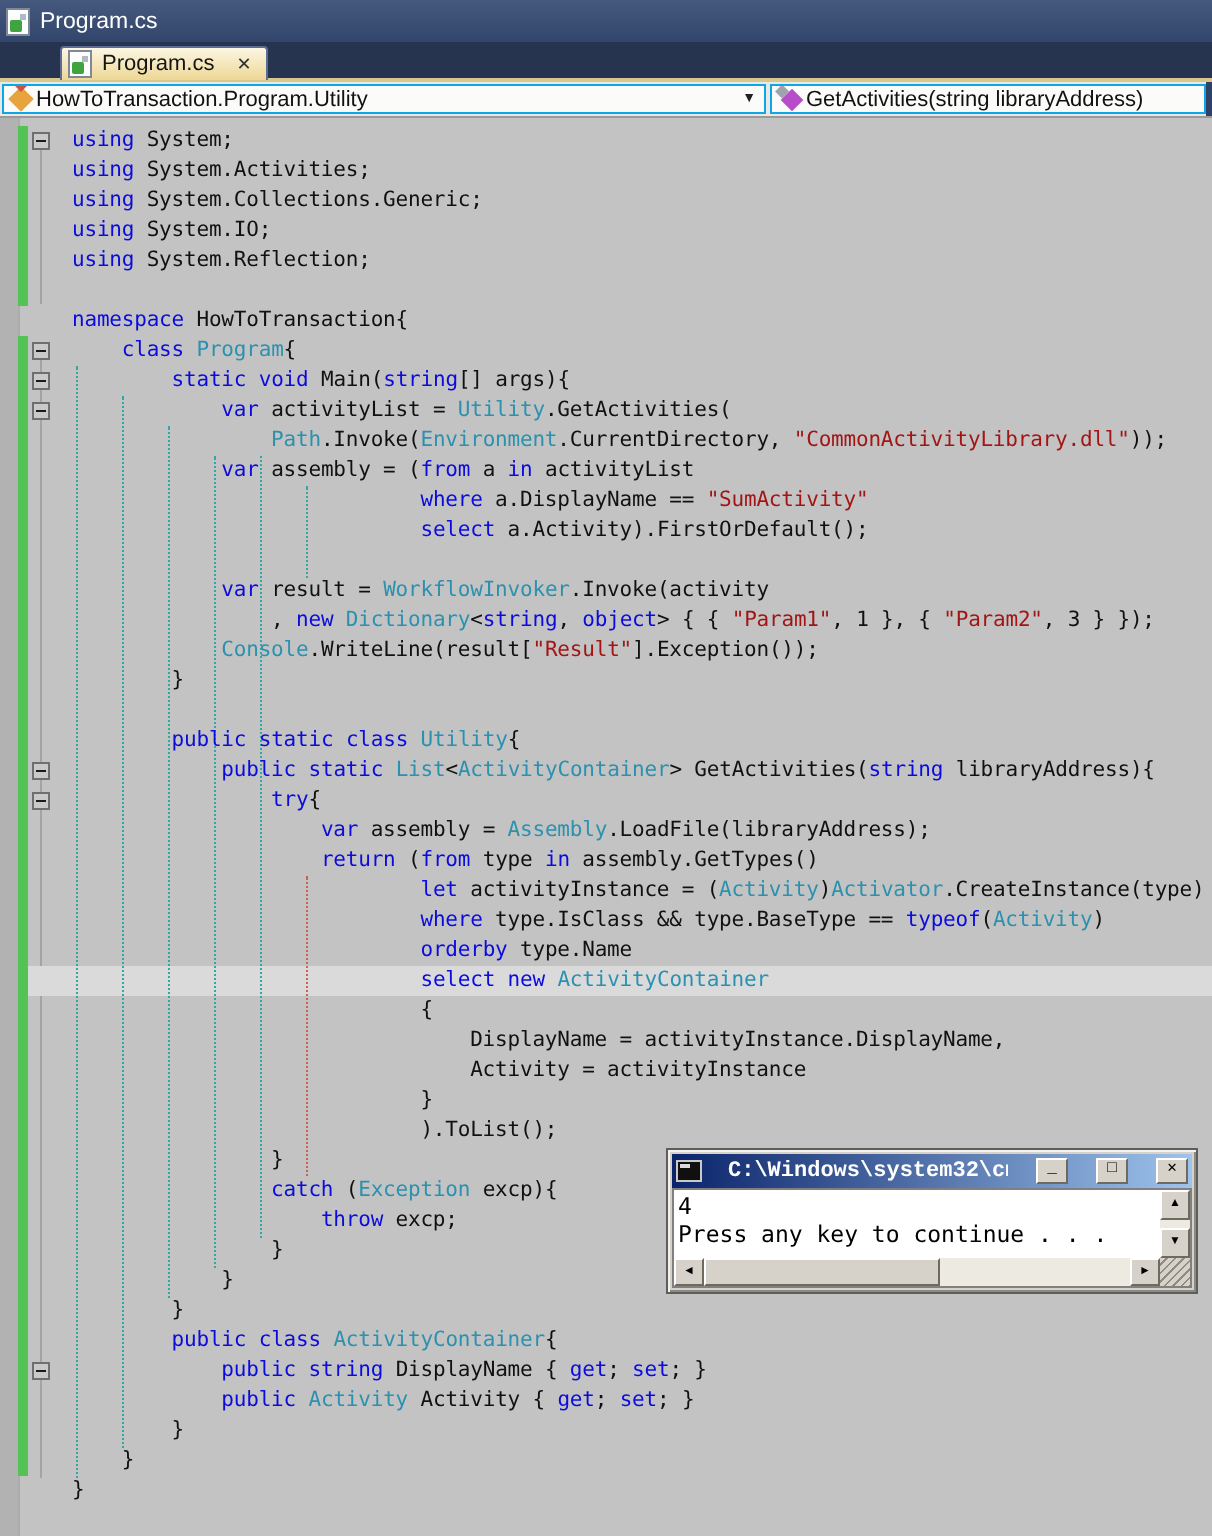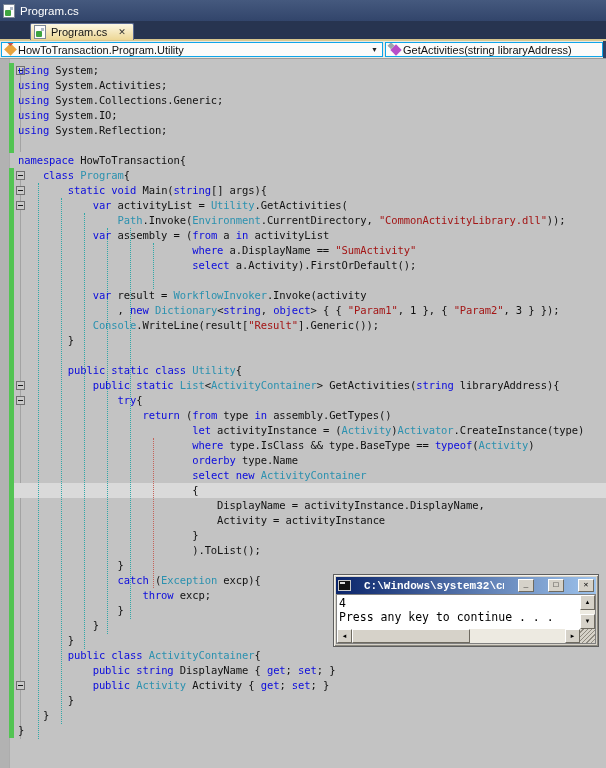--- a/index.html
+++ b/index.html
@@ -52,21 +52,21 @@
     border-right:1px solid #ACACAC;}
   .changebar{position:absolute;left:9px;width:5px;background:#53C453;}
   .outline-connector{position:absolute;left:20px;width:1px;background:#A3A3A3;}
   .outline-box{position:absolute;left:16px;width:9px;height:9px;border:1px solid #6F6F6F;
     background:#C9C9C9;box-sizing:border-box;}
   .outline-box .minus{position:absolute;left:1px;top:3px;width:5px;height:1px;background:#1A1A1A;}
   .curline{position:absolute;left:14px;right:0;height:15px;background:#DADADA;}
   .gd{position:absolute;width:0;border-left:1px dotted #2FA8A8;}
   .gd.red{border-left-color:#C4635A;}
   .code{position:absolute;left:0;top:4px;right:0;}
-  .cl{height:15px;line-height:15px;white-space:pre;padding-left:18px;
+  .cl{height:15px;line-height:15px;white-space:pre;padding-left:36px;
     font-family:"DejaVu Sans Mono",monospace;font-size:10.5px;letter-spacing:-0.1px;color:#111;}
   .k{color:#0B0BDD}.t{color:#2B91AF}.s{color:#A31515}.p{color:#111}
 
   
   .cmd{position:absolute;left:333px;top:574px;width:266px;height:73px;
     background:#D6D2C9;border:1px solid #5E5E5E;padding:2px;box-sizing:border-box;
     box-shadow:inset 1px 1px 0 #F4F2EC, inset -1px -1px 0 #8D8A80;}
   .cmd-titlebar{height:17px;background:linear-gradient(90deg,#0A246A,#9EC3EC);
     display:flex;align-items:center;padding:0 2px;gap:13px;font-family:Liberation Mono, monospace;}
   .cmd-icon{width:13px;height:11px;background:#101010;border:1px solid #C9C9C9;
@@ -175,26 +175,27 @@
         <div class="cl"><span class="p">    </span><span class="k">class</span><span class="p"> </span><span class="t">Program</span><span class="p">{</span></div>
         <div class="cl"><span class="p">        </span><span class="k">static</span><span class="p"> </span><span class="k">void</span><span class="p"> Main(</span><span class="k">string</span><span class="p">[] args){</span></div>
         <div class="cl"><span class="p">            </span><span class="k">var</span><span class="p"> activityList = </span><span class="t">Utility</span><span class="p">.GetActivities(</span></div>
         <div class="cl"><span class="p">                </span><span class="t">Path</span><span class="p">.Invoke(</span><span class="t">Environment</span><span class="p">.CurrentDirectory, </span><span class="s">"CommonActivityLibrary.dll"</span><span class="p">));</span></div>
         <div class="cl"><span class="p">            </span><span class="k">var</span><span class="p"> assembly = (</span><span class="k">from</span><span class="p"> a </span><span class="k">in</span><span class="p"> activityList</span></div>
         <div class="cl"><span class="p">                            </span><span class="k">where</span><span class="p"> a.DisplayName == </span><span class="s">"SumActivity"</span></div>
         <div class="cl"><span class="p">                            </span><span class="k">select</span><span class="p"> a.Activity).FirstOrDefault();</span></div>
         <div class="cl"></div>
         <div class="cl"><span class="p">            </span><span class="k">var</span><span class="p"> result = </span><span class="t">WorkflowInvoker</span><span class="p">.Invoke(activity</span></div>
         <div class="cl"><span class="p">                , </span><span class="k">new</span><span class="p"> </span><span class="t">Dictionary</span><span class="p">&lt;</span><span class="k">string</span><span class="p">, </span><span class="k">object</span><span class="p">&gt; { { </span><span class="s">"Param1"</span><span class="p">, 1 }, { </span><span class="s">"Param2"</span><span class="p">, 3 } });</span></div>
-        <div class="cl"><span class="p">            </span><span class="t">Console</span><span class="p">.WriteLine(result[</span><span class="s">"Result"</span><span class="p">].Generic());</span></div>
+        <div class="cl"><span class="p">            </span><span class="t">Console</span><span class="p">.WriteLine(result[</span><span class="s">"Result"</span><span class="p">].Exception());</span></div>
         <div class="cl"><span class="p">        }</span></div>
         <div class="cl"></div>
         <div class="cl"><span class="p">        </span><span class="k">public</span><span class="p"> </span><span class="k">static</span><span class="p"> </span><span class="k">class</span><span class="p"> </span><span class="t">Utility</span><span class="p">{</span></div>
         <div class="cl"><span class="p">            </span><span class="k">public</span><span class="p"> </span><span class="k">static</span><span class="p"> </span><span class="t">List</span><span class="p">&lt;</span><span class="t">ActivityContainer</span><span class="p">&gt; GetActivities(</span><span class="k">string</span><span class="p"> libraryAddress){</span></div>
         <div class="cl"><span class="p">                </span><span class="k">try</span><span class="p">{</span></div>
+        <div class="cl"><span class="p">                    </span><span class="k">var</span><span class="p"> assembly = </span><span class="t">Assembly</span><span class="p">.LoadFile(libraryAddress);</span></div>
         <div class="cl"><span class="p">                    </span><span class="k">return</span><span class="p"> (</span><span class="k">from</span><span class="p"> type </span><span class="k">in</span><span class="p"> assembly.GetTypes()</span></div>
         <div class="cl"><span class="p">                            </span><span class="k">let</span><span class="p"> activityInstance = (</span><span class="t">Activity</span><span class="p">)</span><span class="t">Activator</span><span class="p">.CreateInstance(type)</span></div>
         <div class="cl"><span class="p">                            </span><span class="k">where</span><span class="p"> type.IsClass &amp;&amp; type.BaseType == </span><span class="k">typeof</span><span class="p">(</span><span class="t">Activity</span><span class="p">)</span></div>
         <div class="cl"><span class="p">                            </span><span class="k">orderby</span><span class="p"> type.Name</span></div>
         <div class="cl"><span class="p">                            </span><span class="k">select</span><span class="p"> </span><span class="k">new</span><span class="p"> </span><span class="t">ActivityContainer</span></div>
         <div class="cl"><span class="p">                            {</span></div>
         <div class="cl"><span class="p">                                DisplayName = activityInstance.DisplayName,</span></div>
         <div class="cl"><span class="p">                                Activity = activityInstance</span></div>
         <div class="cl"><span class="p">                            }</span></div>
         <div class="cl"><span class="p">                            ).ToList();</span></div>

